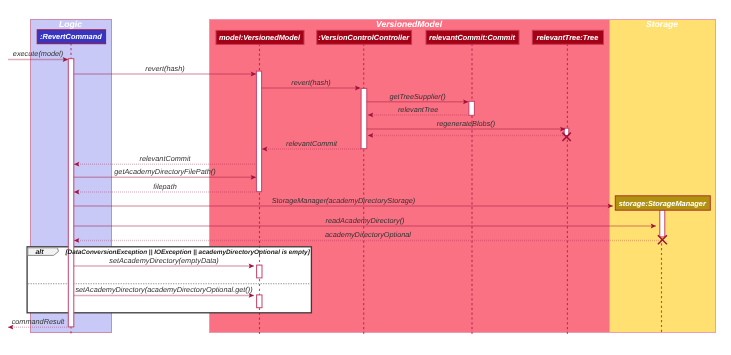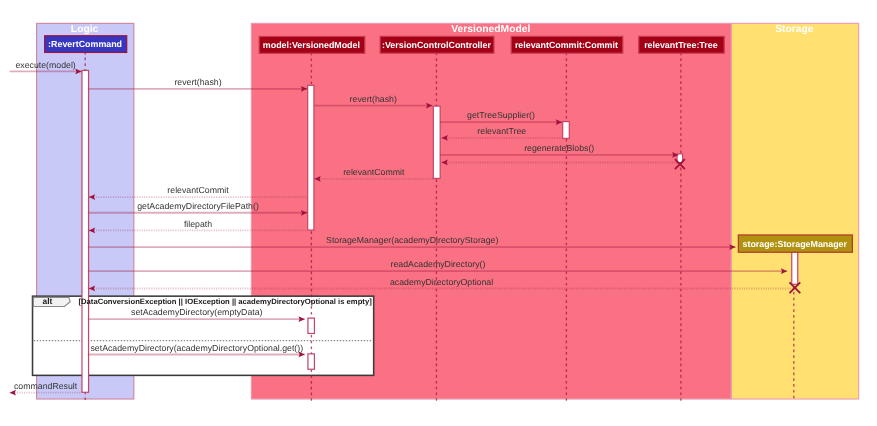--- a/index.html
+++ b/index.html
@@ -1,17 +1,17 @@
 <!DOCTYPE html>
 <html><head>
 <meta charset="utf-8">
 <style>
   html,body{margin:0;padding:0;background:#fff;}
   body{width:731px;height:355px;overflow:hidden;font-family:"Liberation Sans",sans-serif;}
-  #stage{position:relative;width:731px;height:270px;}
+  #stage{position:relative;width:731px;height:270px;font-style:italic;}
   svg{display:block;}
   text{font-family:"Liberation Sans",sans-serif;-webkit-font-smoothing:antialiased;}
   svg{shape-rendering:geometricPrecision;text-rendering:geometricPrecision;}
 </style>
 </head>
 <body>
 
 <div id="stage">
   <svg id="svgroot" width="731" height="355" viewBox="0 0 731 355">
       <rect x="30.5" y="19.5" width="81" height="313" fill="#C8C9F7" stroke="#D08BA8" stroke-width="1"></rect>

